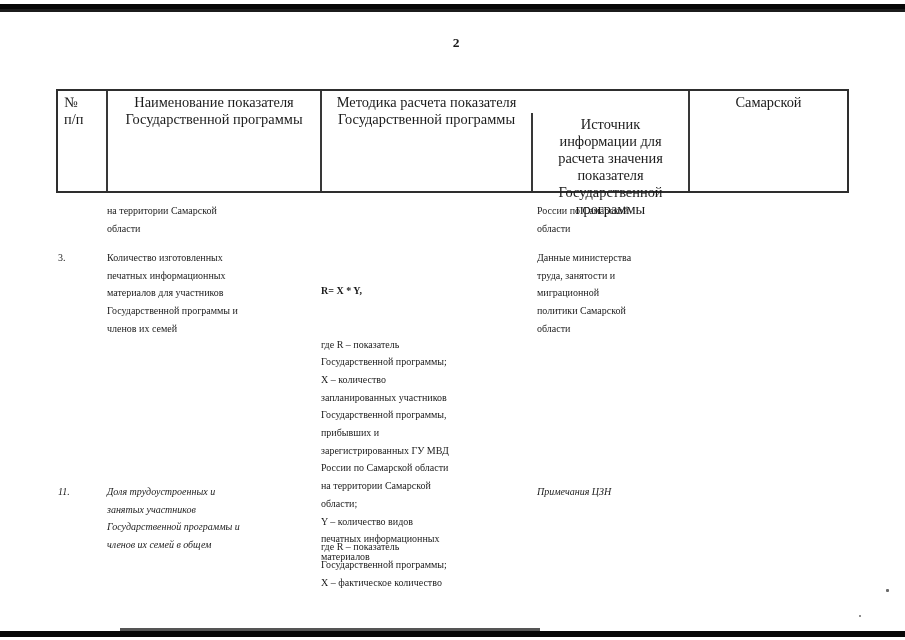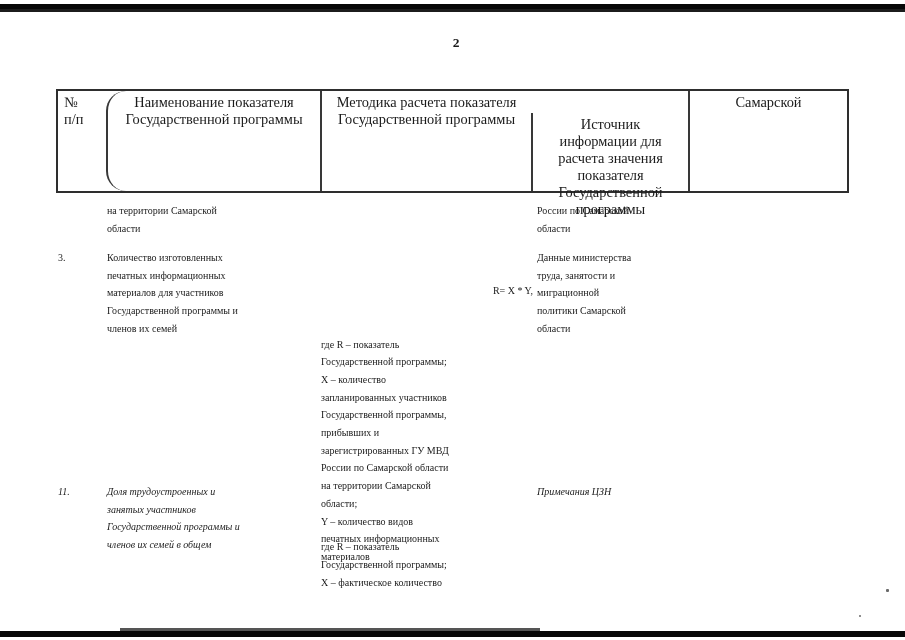--- a/index.html
+++ b/index.html
@@ -36,37 +36,37 @@
   .th{
     box-sizing:border-box;
     border-left:2px solid #383838;
     font-size:14.4px;line-height:17px;
     padding-top:3px;
     text-align:center;
     white-space:pre;
     overflow:visible;
   }
   .th-num{border-left:none;text-align:left;padding-left:6px;flex:0 0 48px;}
-  .th-name{flex:0 0 214px;border-radius:20px;}
+  .th-name{flex:0 0 214px;}
   .th-method{flex:0 0 211px;}
   .th-source{flex:0 0 157px;margin-top:22px;}
   .th-notes{flex:1 1 auto;}
 
   
   .txt{
     position:absolute;
     white-space:pre;
     font-size:10px;
     line-height:17.7px;
   }
   .col-num{left:58px;width:40px;}
   .col-name{left:107px;width:222px;}
   .col-method{left:321px;width:212px;}
   .col-source{left:537px;width:175px;}
-  .formula{text-align:right;}
+  .formula{text-align:left;font-weight:bold;}
 
   .row-cont{top:202px;}
   .row-3{top:249px;}
   .row-3m{top:247px;}
   .row-11{top:483px;font-style:italic;}
   .row-11m{top:503px;}
 </style>
 </head>
 <body>
 

